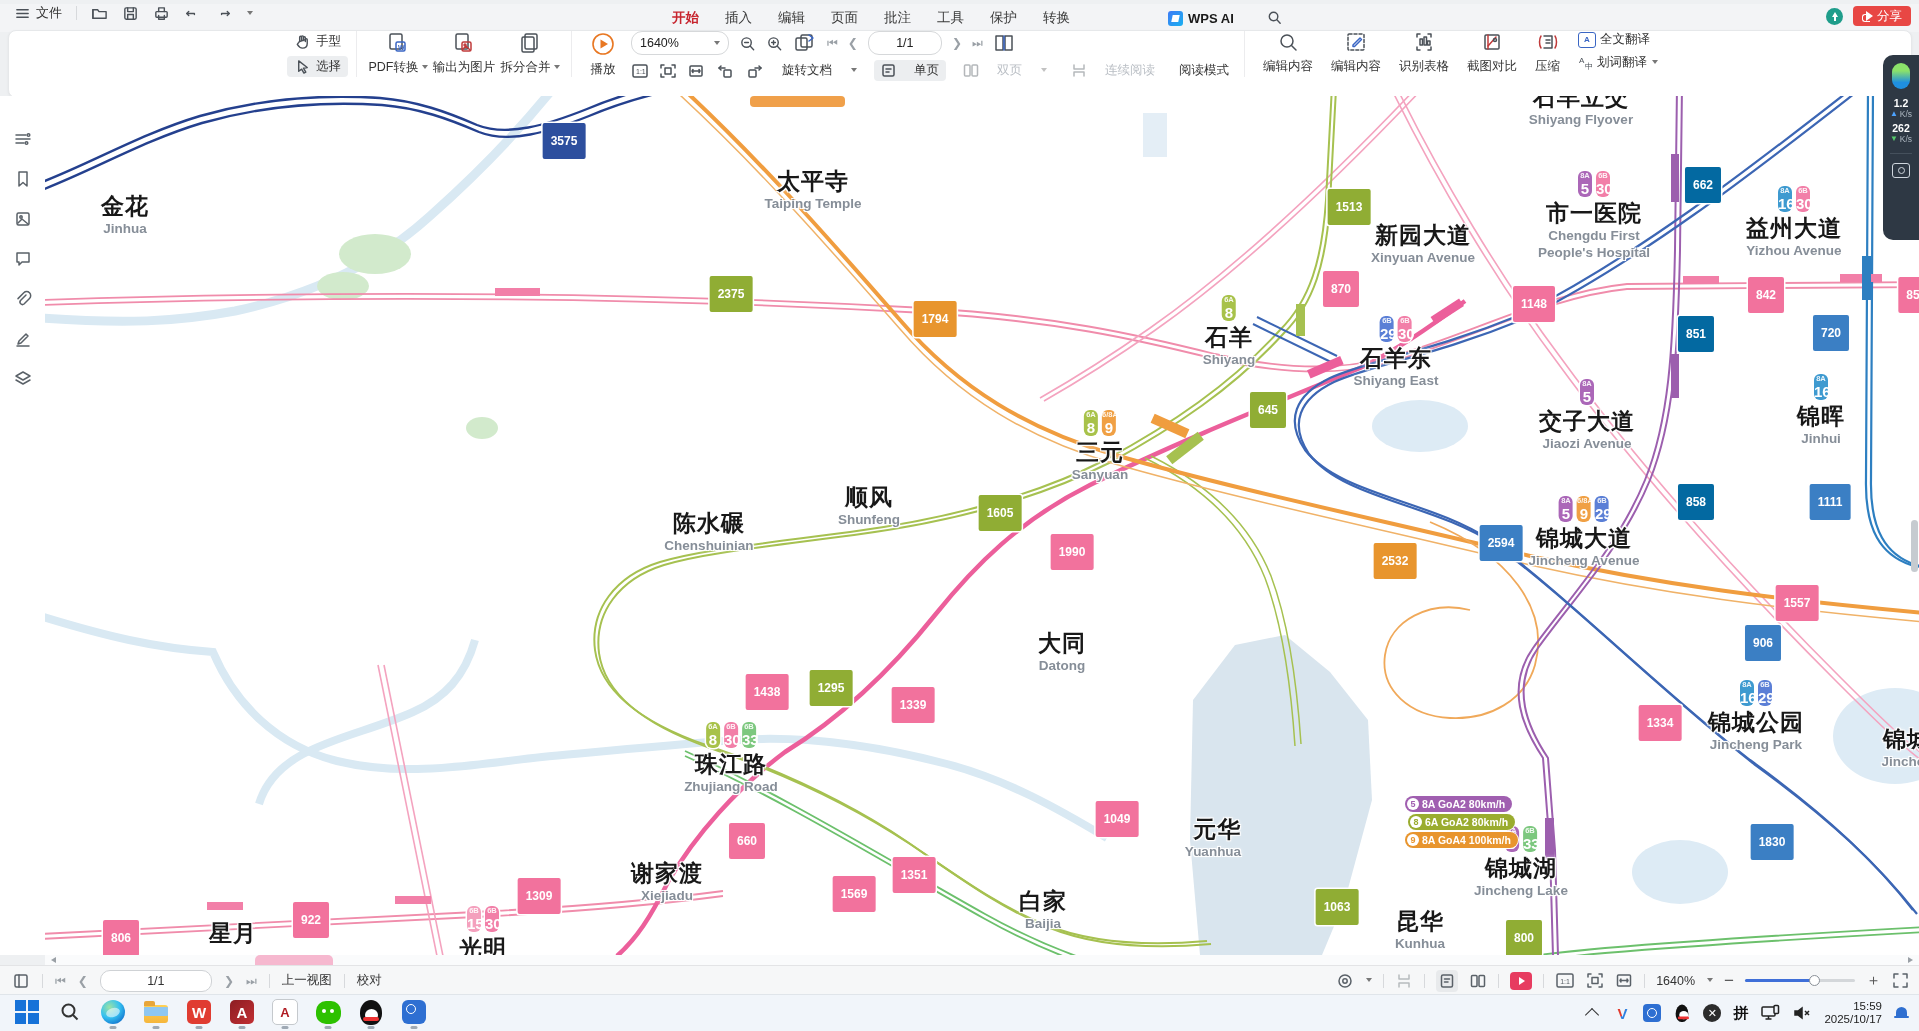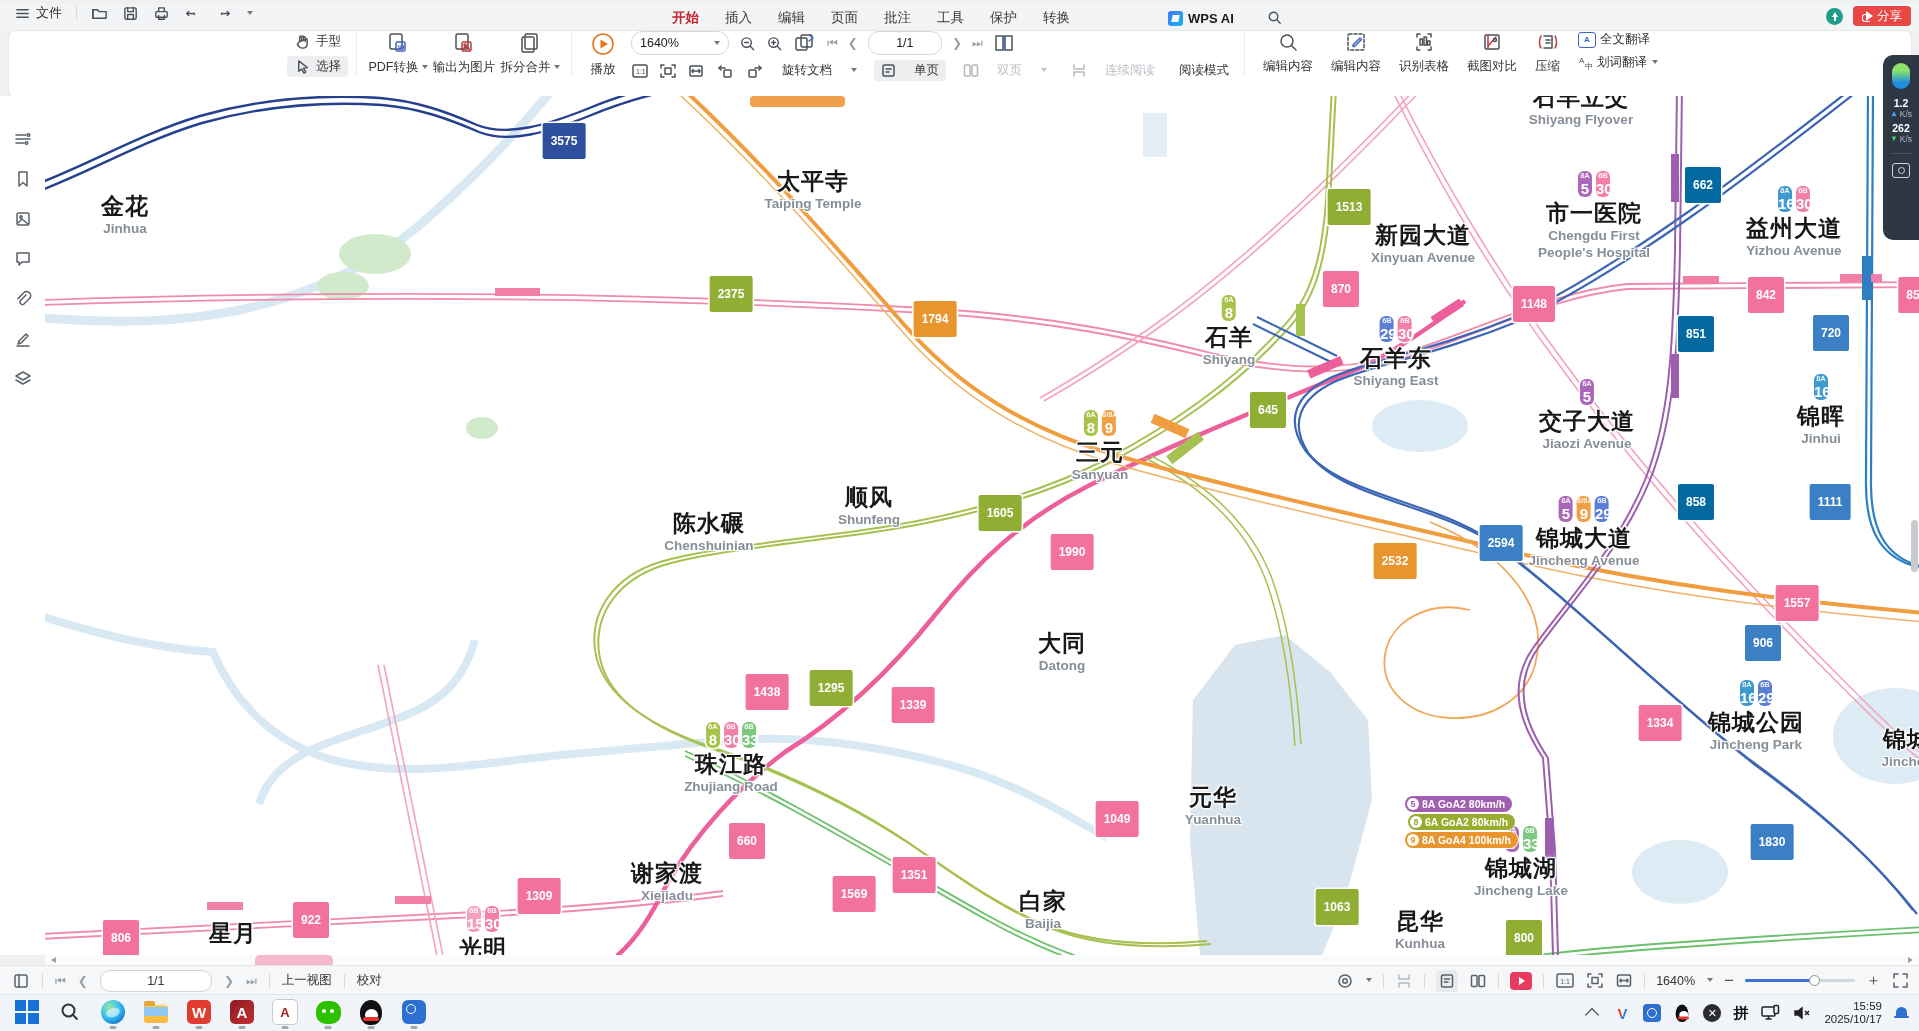--- a/index.html
+++ b/index.html
@@ -770,21 +770,21 @@
             <span class="num">33</span>
           </span>
         </div>
         <div class="zh">珠江路</div>
         <div class="en">Zhujiang Road</div>
       </div>
       <div class="station" style="left: 622px; top: 764px;">
         <div class="zh">谢家渡</div>
         <div class="en">Xiejiadu</div>
       </div>
-      <div class="station" style="left: 1168px; top: 688px;">
+      <div class="station" style="left: 1168px; top: 720px; text-align: right;">
         <div class="zh">元华</div>
         <div class="en">Yuanhua</div>
       </div>
       <div class="station" style="left: 998px; top: 792px;">
         <div class="zh">白家</div>
         <div class="en">Baijia</div>
       </div>
       <div class="station" style="left: 1476px; top: 730px;">
         <div class="badgerow">
           <span class="lbadge bc-purple">

